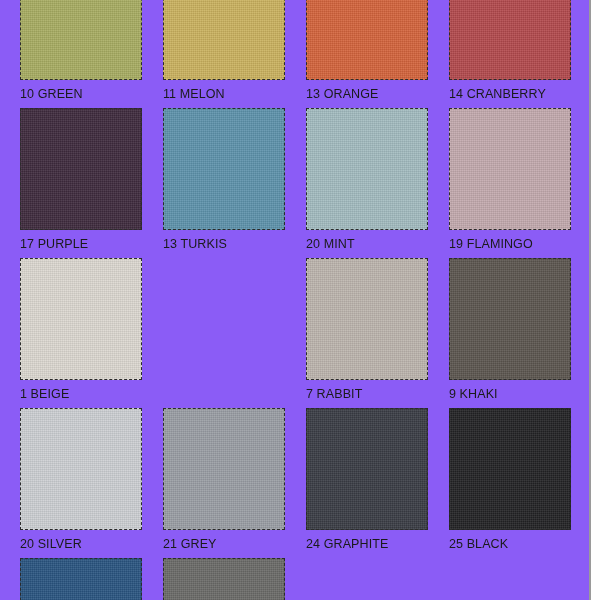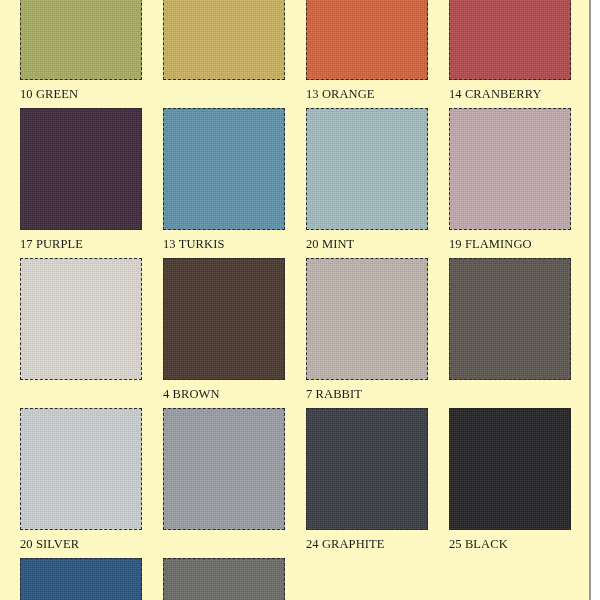--- a/index.html
+++ b/index.html
@@ -14,23 +14,22 @@
     font-family: "Liberation Sans", sans-serif;
     position: relative;
   }
 
   #page {
     position: absolute;
     left: 0;
     top: 0;
     width: 600px;
     height: 600px;
-    background: #fef9c3;
+    background: #8b5cf6;
     overflow: hidden;
-    font-family: Liberation Serif, serif;
   }
 
   
   #page-edge {
     position: absolute;
     top: 0;
     left: 589px;
     width: 2px;
     height: 600px;
     background: #9a9a9a;
@@ -100,20 +99,21 @@
 
 <div id="page">
   <div id="grid">
       <div class="swatch-row">
         <div class="swatch-cell c0">
           <div class="swatch-chip" style="background-color: rgb(168, 173, 98);"></div>
           <div class="swatch-label">10 GREEN</div>
         </div>
         <div class="swatch-cell c1">
           <div class="swatch-chip" style="background-color: rgb(203, 178, 95);"></div>
+          <div class="swatch-label">11 MELON</div>
         </div>
         <div class="swatch-cell c2">
           <div class="swatch-chip" style="background-color: rgb(212, 100, 60);"></div>
           <div class="swatch-label">13 ORANGE</div>
         </div>
         <div class="swatch-cell c3">
           <div class="swatch-chip" style="background-color: rgb(179, 74, 77);"></div>
           <div class="swatch-label">14 CRANBERRY</div>
         </div>
       </div>
@@ -131,40 +131,39 @@
           <div class="swatch-label">20 MINT</div>
         </div>
         <div class="swatch-cell c3">
           <div class="swatch-chip" style="background-color: rgb(195, 170, 174);"></div>
           <div class="swatch-label">19 FLAMINGO</div>
         </div>
       </div>
       <div class="swatch-row">
         <div class="swatch-cell c0">
           <div class="swatch-chip" style="background-color: rgb(220, 216, 209);"></div>
-        </div>
-        <div class="swatch-cell c1">
-          <div class="swatch-chip" style="background-color: rgb(74, 56, 47);"></div>
-          <div class="swatch-label">4 BROWN</div>
+          <div class="swatch-label">1 BEIGE</div>
         </div>
         <div class="swatch-cell c2">
           <div class="swatch-chip" style="background-color: rgb(189, 181, 174);"></div>
           <div class="swatch-label">7 RABBIT</div>
         </div>
         <div class="swatch-cell c3">
           <div class="swatch-chip" style="background-color: rgb(92, 86, 79);"></div>
+          <div class="swatch-label">9 KHAKI</div>
         </div>
       </div>
       <div class="swatch-row">
         <div class="swatch-cell c0">
           <div class="swatch-chip" style="background-color: rgb(205, 208, 211);"></div>
           <div class="swatch-label">20 SILVER</div>
         </div>
         <div class="swatch-cell c1">
           <div class="swatch-chip" style="background-color: rgb(154, 158, 165);"></div>
+          <div class="swatch-label">21 GREY</div>
         </div>
         <div class="swatch-cell c2">
           <div class="swatch-chip" style="background-color: rgb(58, 61, 69);"></div>
           <div class="swatch-label">24 GRAPHITE</div>
         </div>
         <div class="swatch-cell c3">
           <div class="swatch-chip" style="background-color: rgb(35, 35, 37);"></div>
           <div class="swatch-label">25 BLACK</div>
         </div>
       </div>

